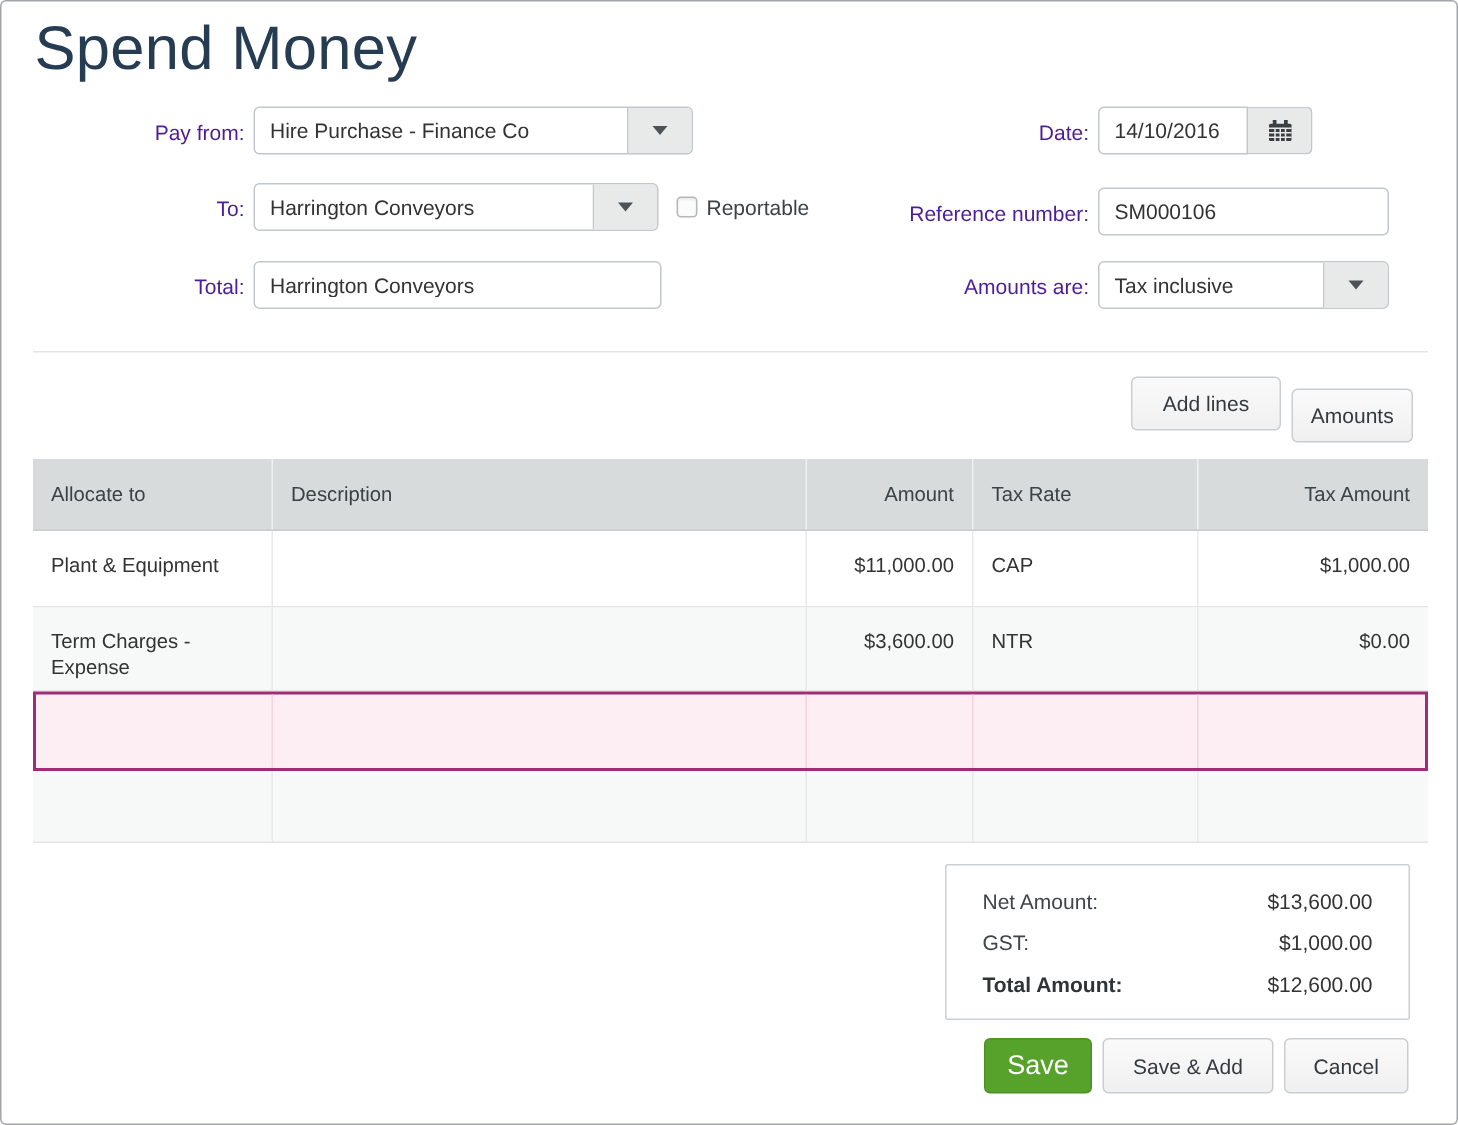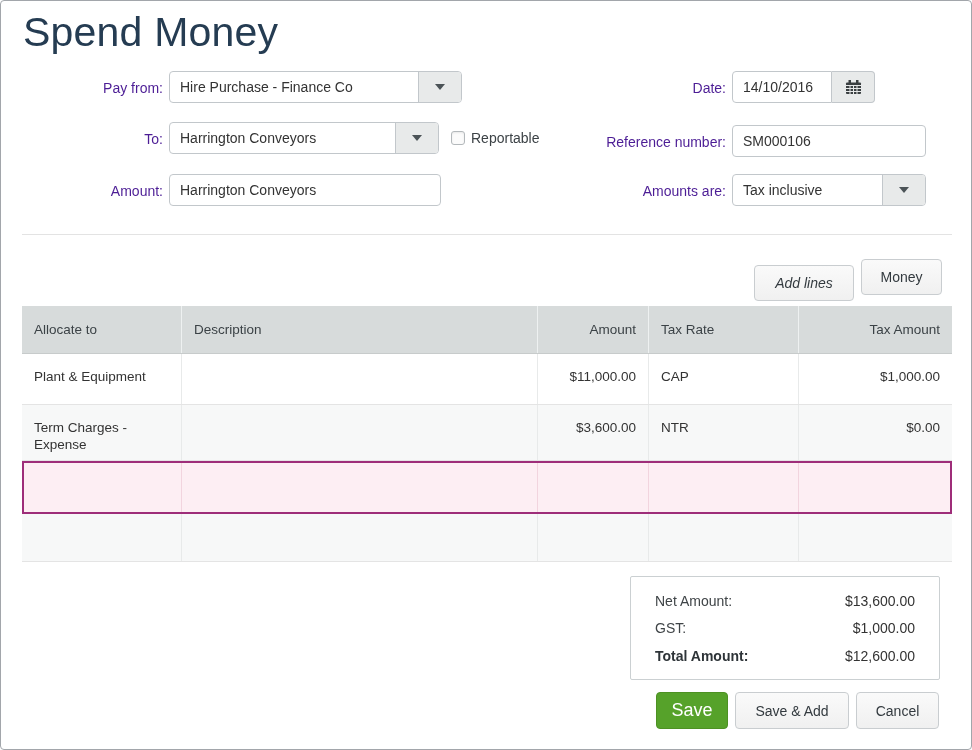--- a/index.html
+++ b/index.html
@@ -55,21 +55,21 @@
   <div class="ddl" style="left:168px;top:121px;width:270px;">
     <span class="val">Harrington Conveyors</span>
     <span class="arrow">
         <span class="tri"></span>
       </span>
   </div>
 
   <span class="checkbox" style="left:450px;top:130px;"></span>
   <span class="cblabel" style="left:470px;top:129px;">Reportable</span>
 
-  <div class="flabel" style="left:0;top:182px;width:162px;">Amount:</div>
+  <div class="flabel" style="left:0;top:182px;width:162px;">Total:</div>
   <input class="tinput" style="left: 168px; top: 173px; width: 272px;" value="Harrington Conveyors">
 
   <div class="flabel" style="left:500px;top:79px;width:225px;">Date:</div>
   <input class="tinput" style="left: 731px; top: 70px; width: 100px; border-radius: 4px 0px 0px 4px;" value="14/10/2016">
   <span class="calbtn" style="left:831px;top:70px;">
     <svg width="17" height="16" viewBox="0 0 17 16">
       <rect x="1" y="3.5" width="15" height="11.5" rx="1" fill="#3a3f41"></rect>
       <rect x="3.5" y="1" width="2.5" height="3.5" fill="#3a3f41"></rect>
       <rect x="11" y="1" width="2.5" height="3.5" fill="#3a3f41"></rect>
       <path stroke="#e8eaea" stroke-width="1" fill="none" d="M1 6.5h15 M1 9.5h15 M1 12.5h15 M5 6.5v8.5 M8.5 6.5v8.5 M12 6.5v8.5"></path>
@@ -82,22 +82,22 @@
   <div class="flabel" style="left:500px;top:182px;width:225px;">Amounts are:</div>
   <div class="ddl" style="left:731px;top:173px;width:194px;">
     <span class="val">Tax inclusive</span>
     <span class="arrow">
         <span class="tri"></span>
       </span>
   </div>
 
   <div class="divider" style="top:233px;"></div>
 
-  <button class="gbtn" style="left:753px;top:264px;width:100px;font-style:italic;">Add lines</button>
-  <button class="gbtn" style="left:860px;top:258px;width:81px;">Money</button>
+  <button class="gbtn" style="left:753px;top:250px;width:100px;">Add lines</button>
+  <button class="gbtn" style="left:860px;top:258px;width:81px;">Amounts</button>
 
   <div class="table">
     <div class="trow thead">
       <div class="cell c0">Allocate to</div>
       <div class="cell c1">Description</div>
       <div class="cell c2">Amount</div>
       <div class="cell c3">Tax Rate</div>
       <div class="cell c4">Tax Amount</div>
     </div>
 

